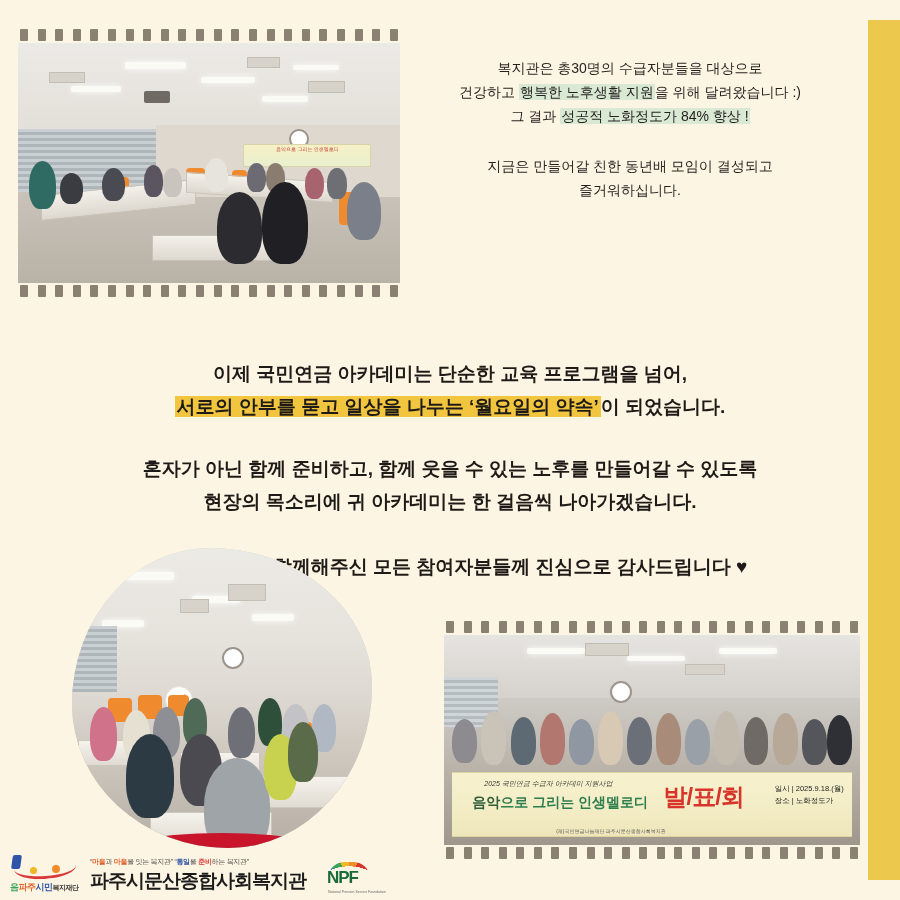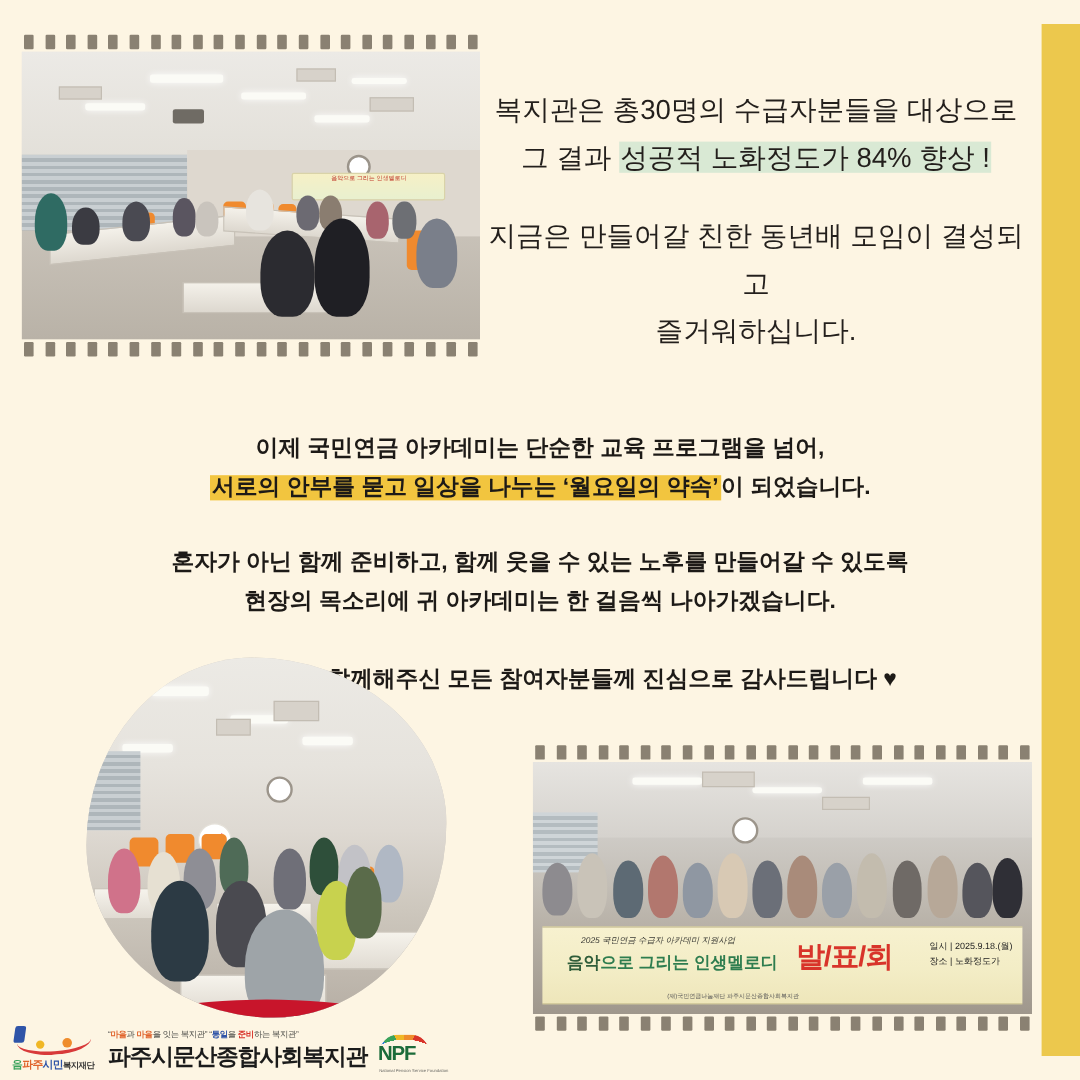--- a/index.html
+++ b/index.html
@@ -197,25 +197,25 @@
   }
   .banner-credits{
     position:absolute; left:26%; bottom:2%;
     font-size:5px; color:#555; white-space:nowrap;
   }
 
   
   .text-top {
     position: absolute;
     left: 400px;
-    top: 72px;
+    top: 56px;
     width: 460px;
     text-align: center;
     color: #231f1c;
-    font-size: 23px;
+    font-size: 14px;
     line-height: 1.72;
     font-weight: 500;
   }
   .text-mid {
     position: absolute;
     left: 40px;
     top: 358px;
     width: 820px;
     text-align: center;
     color: #1d1a17;
@@ -287,21 +287,21 @@
     font-weight: 900;
     color: #1b1b1b;
     letter-spacing: -1px;
     white-space: nowrap;
   }
   .logo-npf {
     position: relative;
     width: 46px;
     height: 32px;
     flex: 0 0 auto;
-    margin-left: 8px;
+    margin-left: 20px;
   }
   .npf-arc {
     position:absolute; left:2px; top:0; width:42px; height:16px;
     border-radius: 42px 42px 0 0;
     background: conic-gradient(from 270deg at 50% 100%,
       #2f7fd4 0deg 30deg, #3aa35b 30deg 60deg, #f0b726 60deg 90deg,
       #ef8c2c 90deg 120deg, #d8342a 120deg 180deg);
     -webkit-mask: radial-gradient(42px 20px at 50% 100%, transparent 0 58%, #000 58.5%);
             mask: radial-gradient(42px 20px at 50% 100%, transparent 0 58%, #000 58.5%);
   }
@@ -413,20 +413,23 @@
       <span class="hole"></span>
       <span class="hole"></span>
       <span class="hole"></span>
       <span class="hole"></span>
     </div>
 </div>
 
 <div class="text-top">
   <div class="blk">
     <div>복지관은 총30명의 수급자분들을 대상으로</div>
+    <div>
+      <span>건강하고 </span><span class="hl-green">행복한 노후생활 지원</span><span>을 위해 달려왔습니다 :)</span>
+    </div>
     <div>
       <span>그 결과 </span><span class="hl-green">성공적 노화정도가 84% 향상 !</span>
     </div>
   </div>
   <div class="gap"></div>
   <div class="blk">
     <div>지금은 만들어갈 친한 동년배 모임이 결성되고</div>
     <div>즐거워하십니다.</div>
   </div>
 </div>

